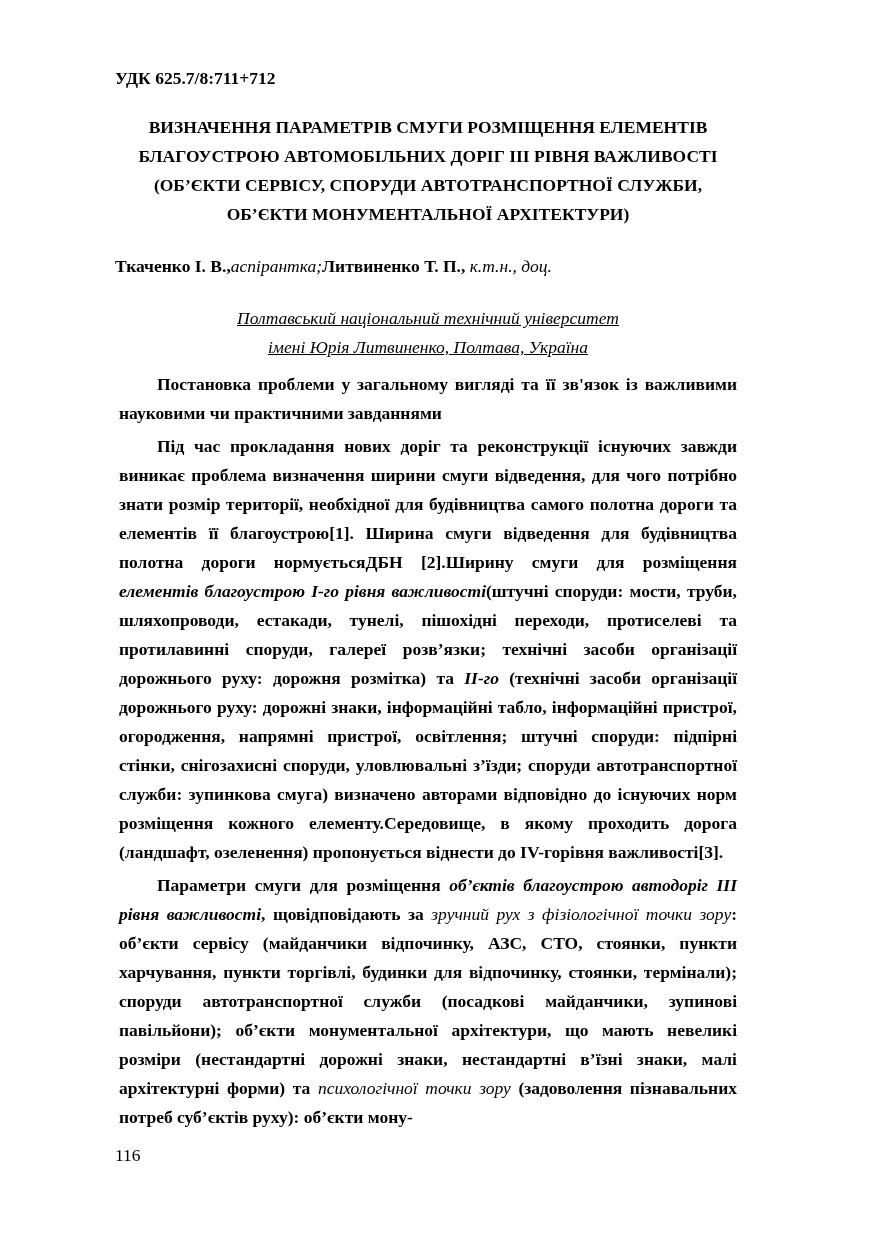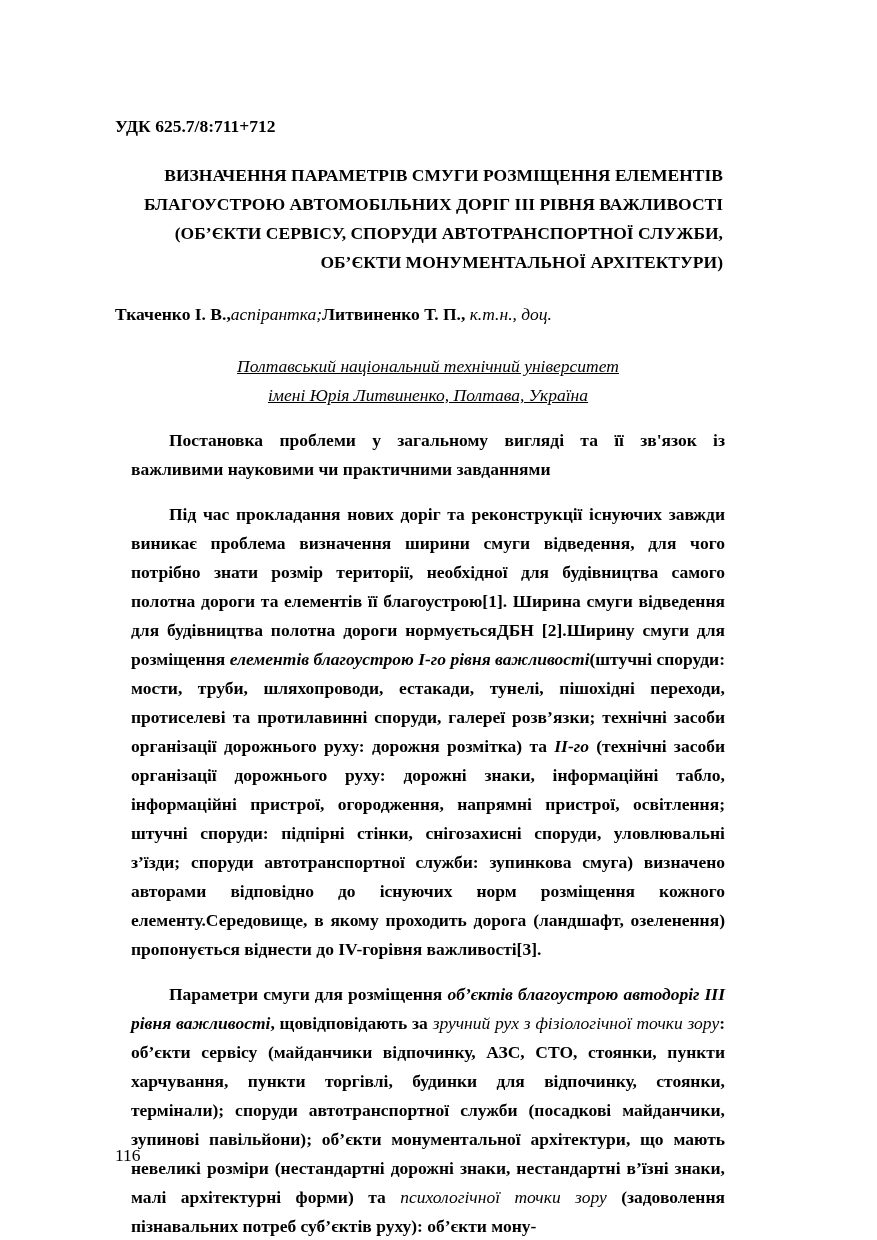--- a/index.html
+++ b/index.html
@@ -5,55 +5,55 @@
   html, body {
     margin: 0;
     padding: 0;
     background: #ffffff;
   }
   .page {
     width: 855px;
     height: 1240px;
     position: relative;
     box-sizing: border-box;
-    padding: 112px 114px 0 115px;
+    padding: 64px 114px 0 115px;
     background: #ffffff;
     color: #000000;
     font-family: "Liberation Serif", serif;
     font-size: 17.5px;
     line-height: 29px;
     overflow: hidden;
   }
   .udc {
     font-weight: bold;
     margin-bottom: 20px;
   }
   .title {
     font-weight: bold;
-    text-align: right;
+    text-align: center;
     font-size: 17.5px;
     line-height: 29px;
     margin: 0 auto 23px auto;
     max-width: 590px;
   }
   .authors {
     text-align: left;
     margin-bottom: 23px;
   }
   .affiliation {
     text-align: center;
     font-style: italic;
     margin-bottom: 8px;
     text-decoration: underline;
   }
   .body-text {
     text-align: justify;
   }
   .para {
-    margin: 16px;
+    margin: 4px;
     text-indent: 38px;
     text-align: justify;
   }
   .para.heading {
     font-weight: bold;
   }
   .run.normal { font-weight: bold; font-style: normal; }
   .run.bold { font-weight: bold; }
   .run.italic { font-style: italic; }
   .run.bolditalic { font-weight: bold; font-style: italic; }

